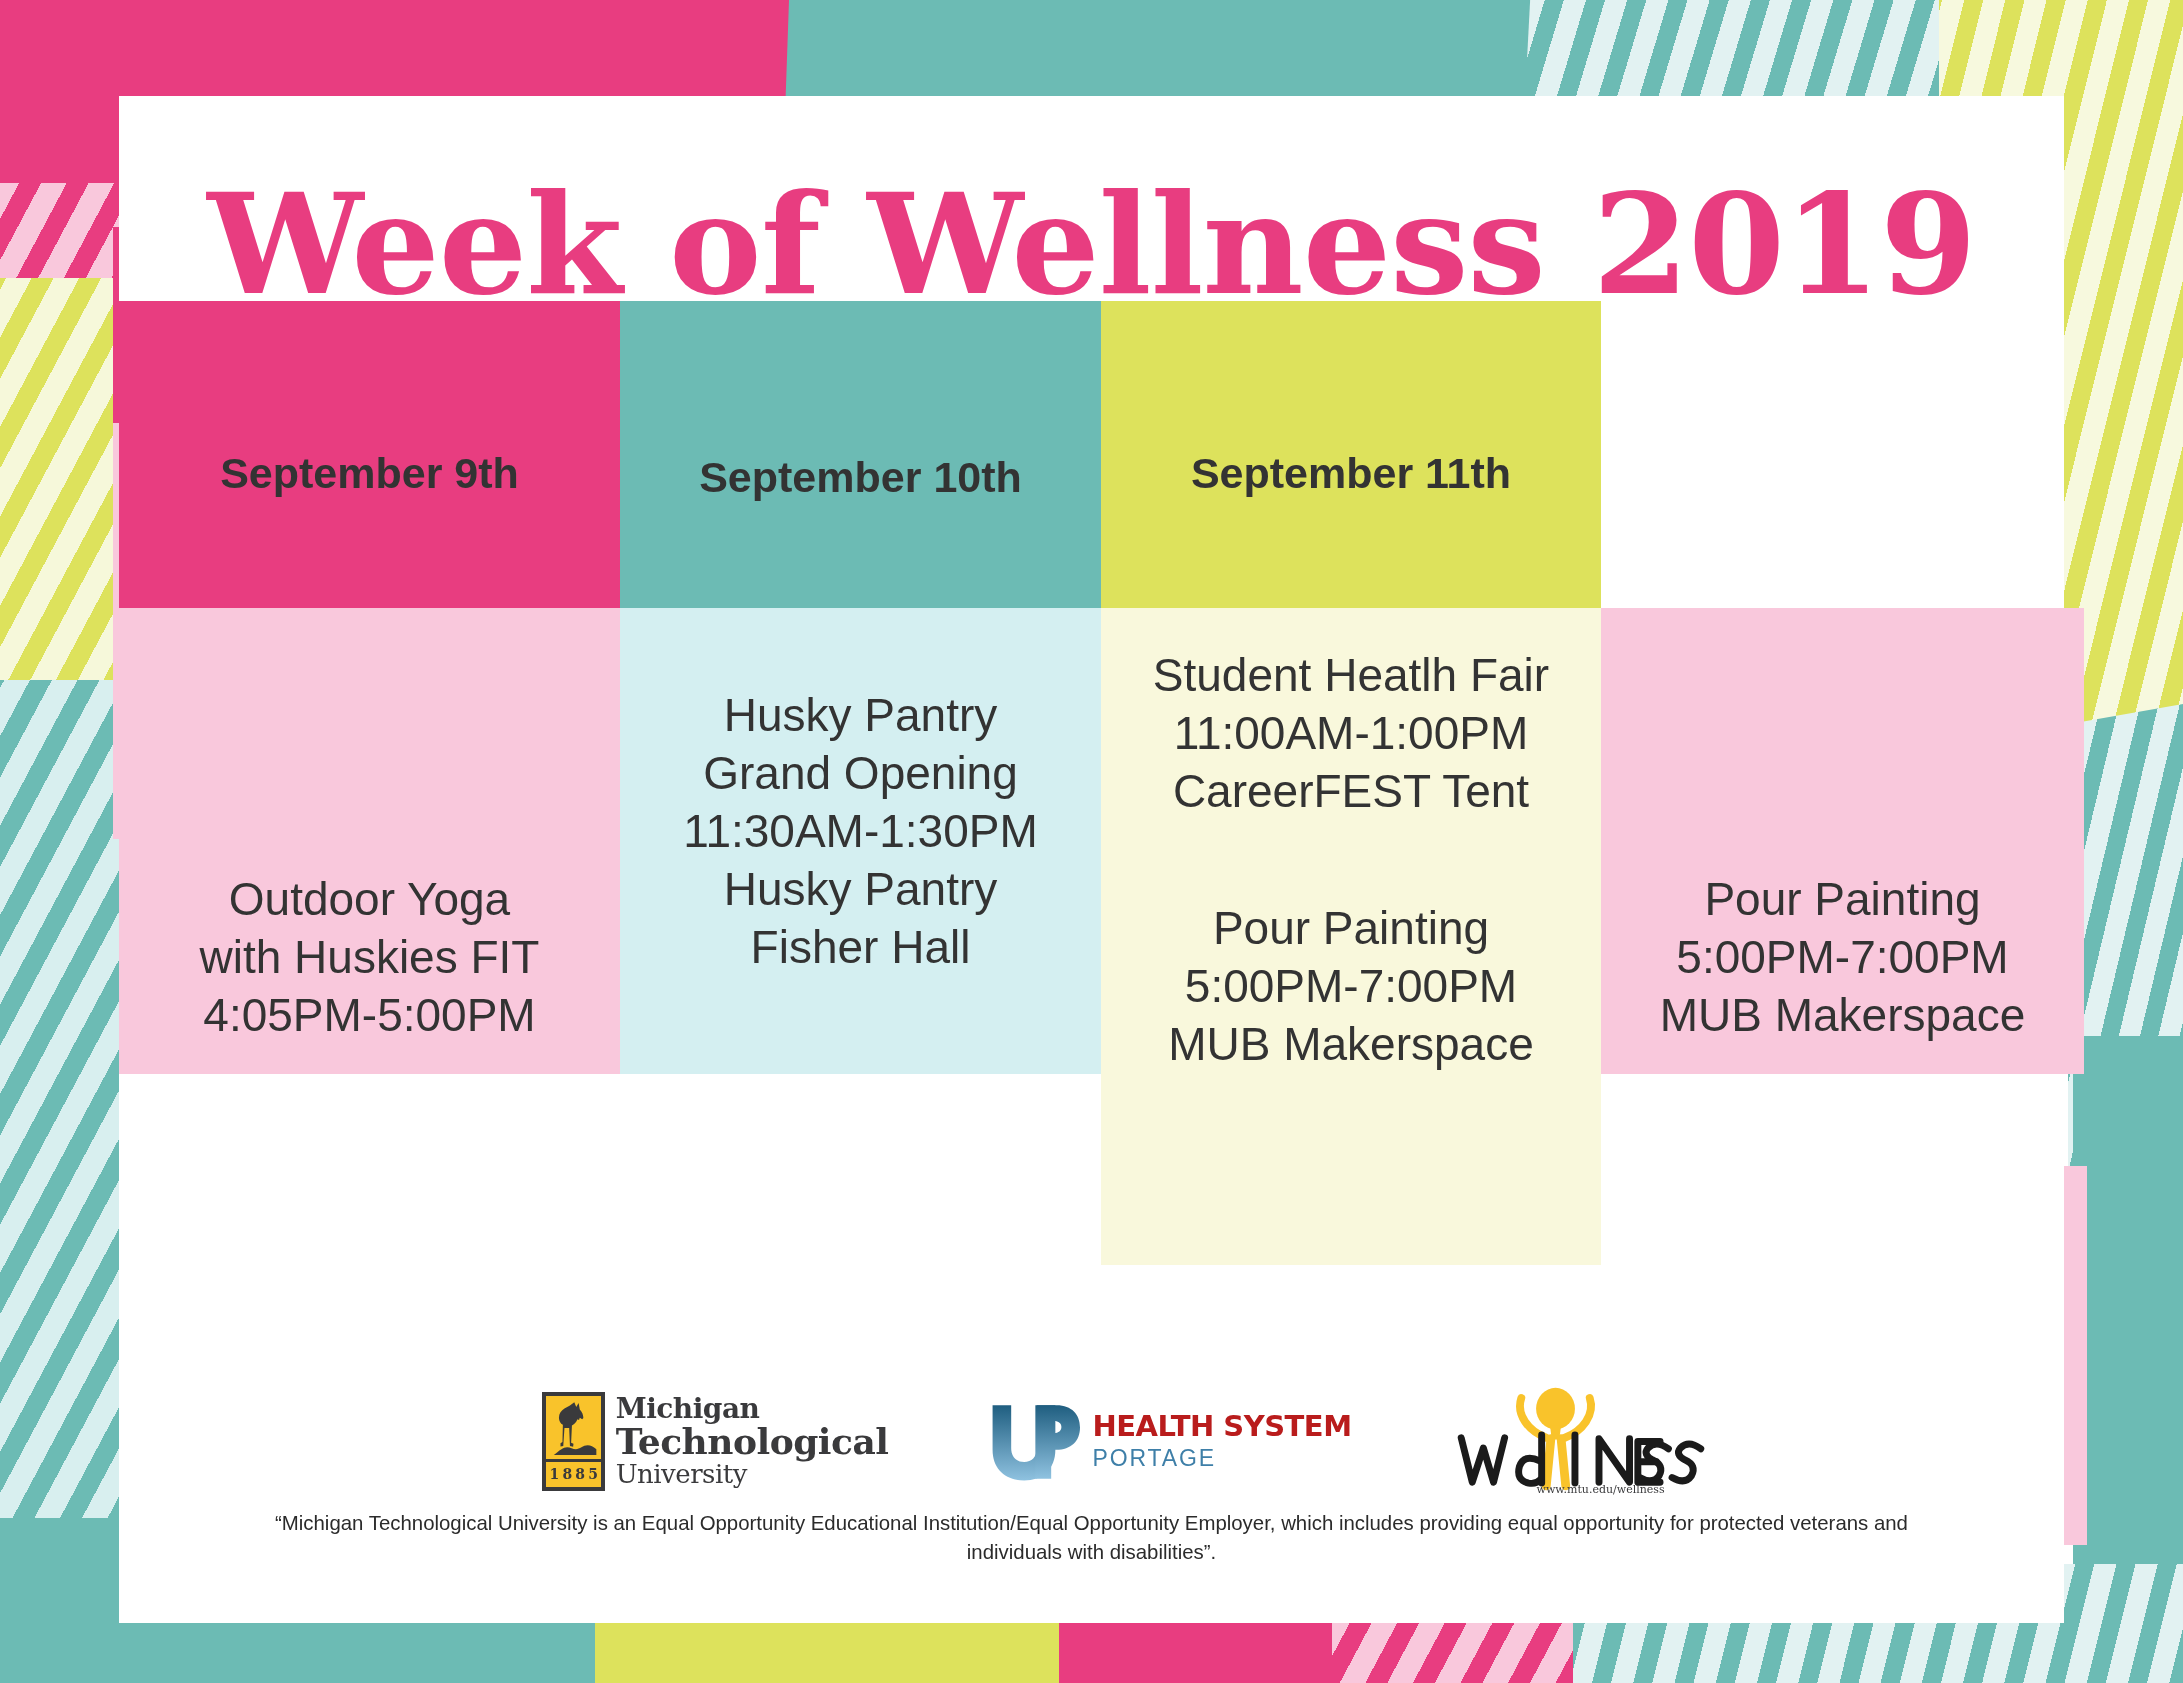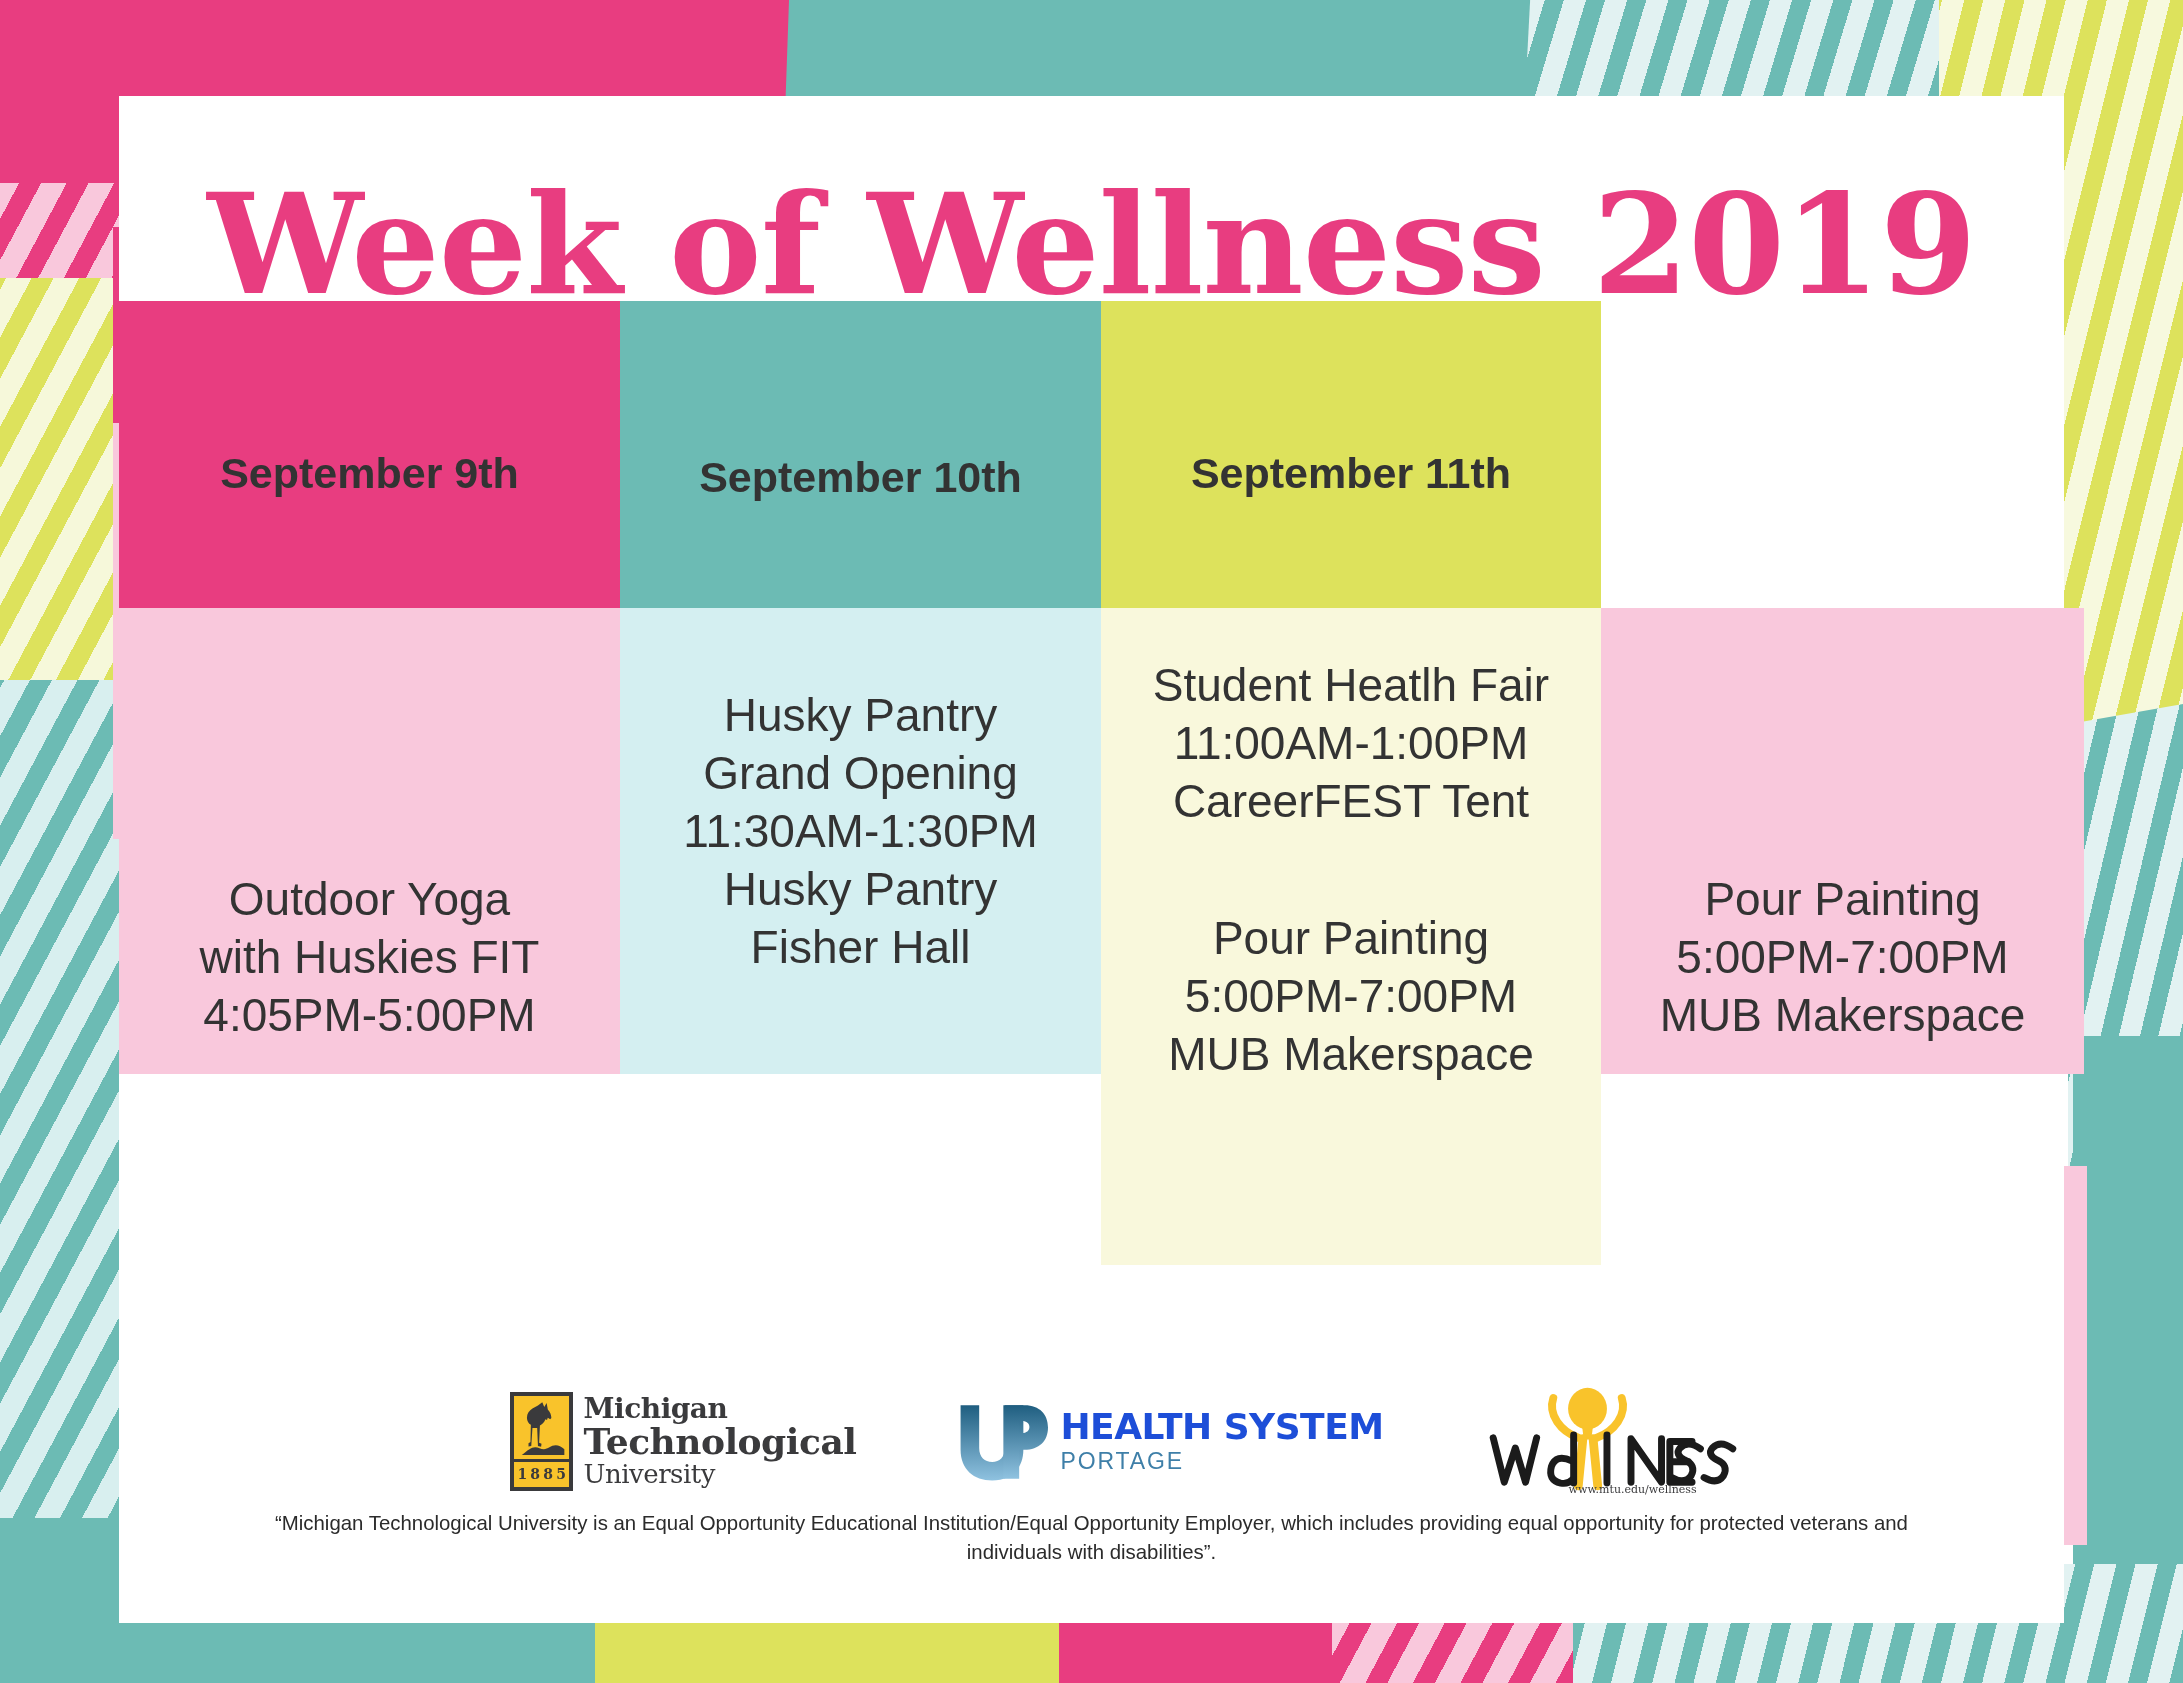--- a/index.html
+++ b/index.html
@@ -104,21 +104,21 @@
     box-sizing:border-box;
     font-size:46px;
     line-height:1.26;
     color:#333333;
     text-align:center;
     display:flex;
     flex-direction:column;
   }
   .b1{background:#F9C8DC;justify-content:flex-end;padding-bottom:29px;}
   .b2{background:#D4EFF1;justify-content:center;padding-bottom:17.6px;}
-  .b3{background:#F9F8DC;justify-content:flex-start;padding-top:49px;height:657px;gap:12px;}
+  .b3{background:#F9F8DC;justify-content:flex-start;padding-top:39px;height:657px;gap:12px;}
   .b4{background:#F9C8DC;justify-content:flex-end;padding-bottom:29px;}
 
   .blk{white-space:pre-line;}
   .gap{height:55px;}
 
   
   .footer{
     position:absolute;
     left:0;top:1383px;
     width:1945px;
@@ -165,21 +165,21 @@
   .mtu-words .l1{font-size:28px;font-weight:700;letter-spacing:-0.5px;}
   .mtu-words .l2{font-size:36px;font-weight:700;letter-spacing:-0.5px;}
   .mtu-words .l3{font-size:26px;font-weight:400;letter-spacing:-0.5px;}
 
   
   .uphs{display:flex;align-items:center;gap:12px;}
   .uphs-mark{width:93px;height:93px;}
   .uphs-words{line-height:1;}
   .uphs-words .w1{
     font-family:"DejaVu Sans", sans-serif;
-    font-weight:700;font-size:36px;color:#1d4ed8;
+    font-weight:700;font-size:29px;color:#b91c1c;
     letter-spacing:-0.5px;
   }
   .uphs-words .w2{
     font-family:"Liberation Sans", sans-serif;
     font-weight:400;font-size:23px;color:#3E7FA8;
     letter-spacing:1.9px;margin-top:5.6px;
   }
 
   
   .wellness{position:relative;width:259px;height:116px;}

